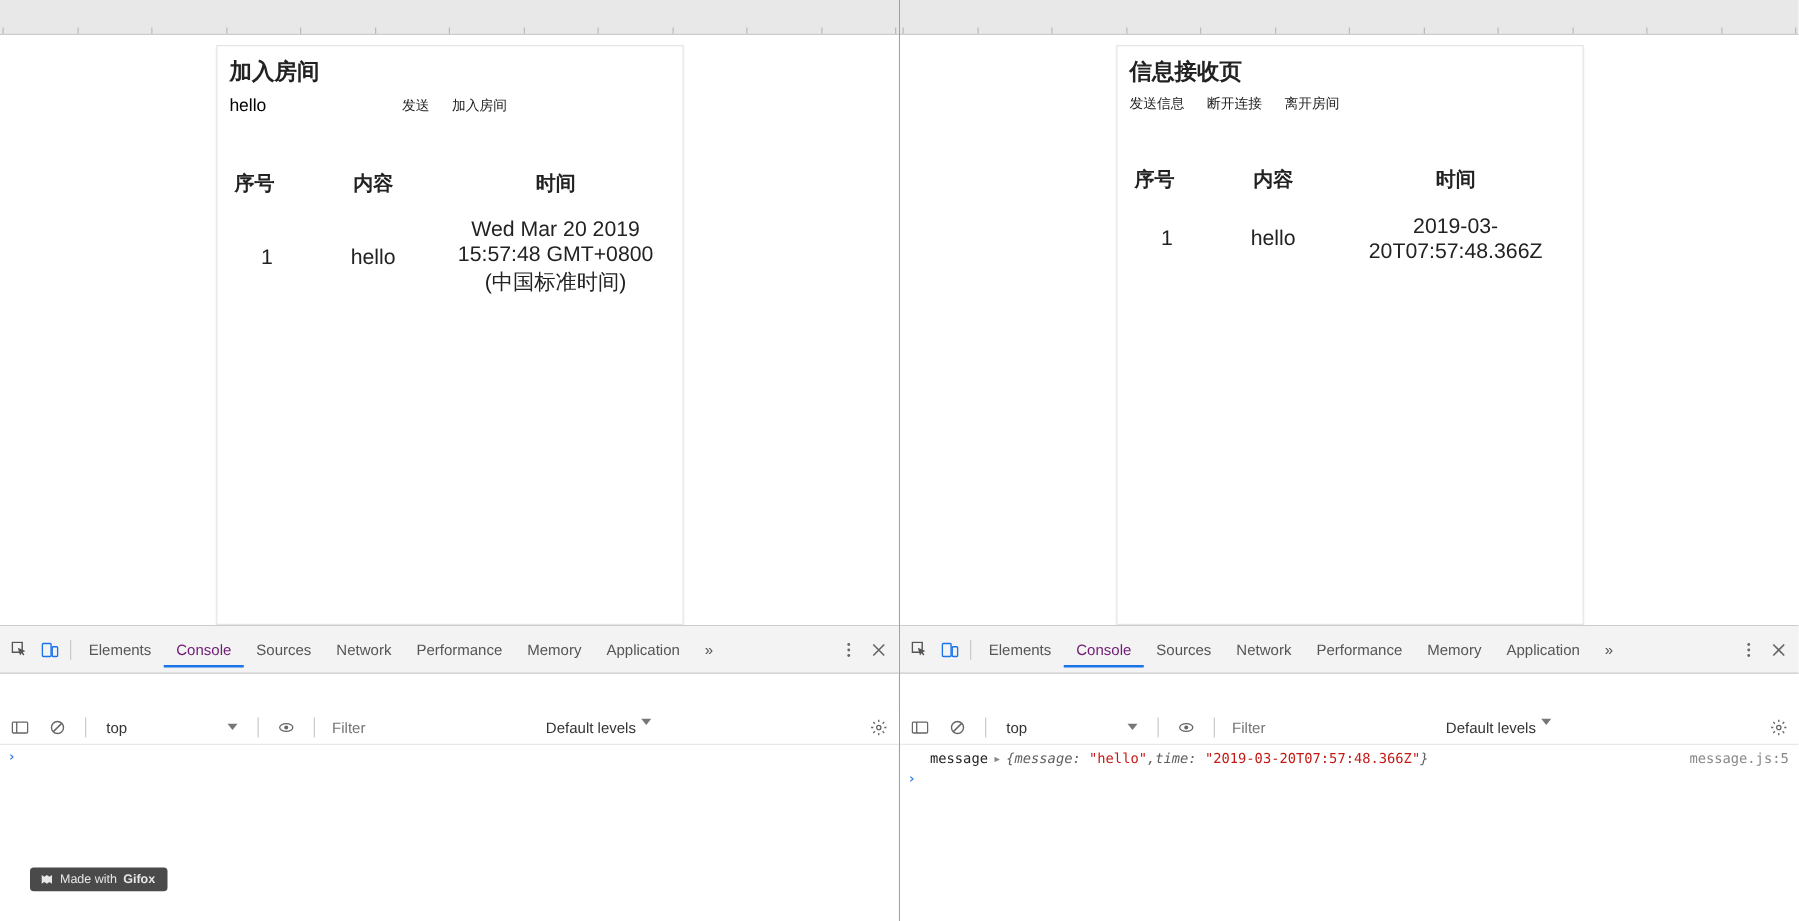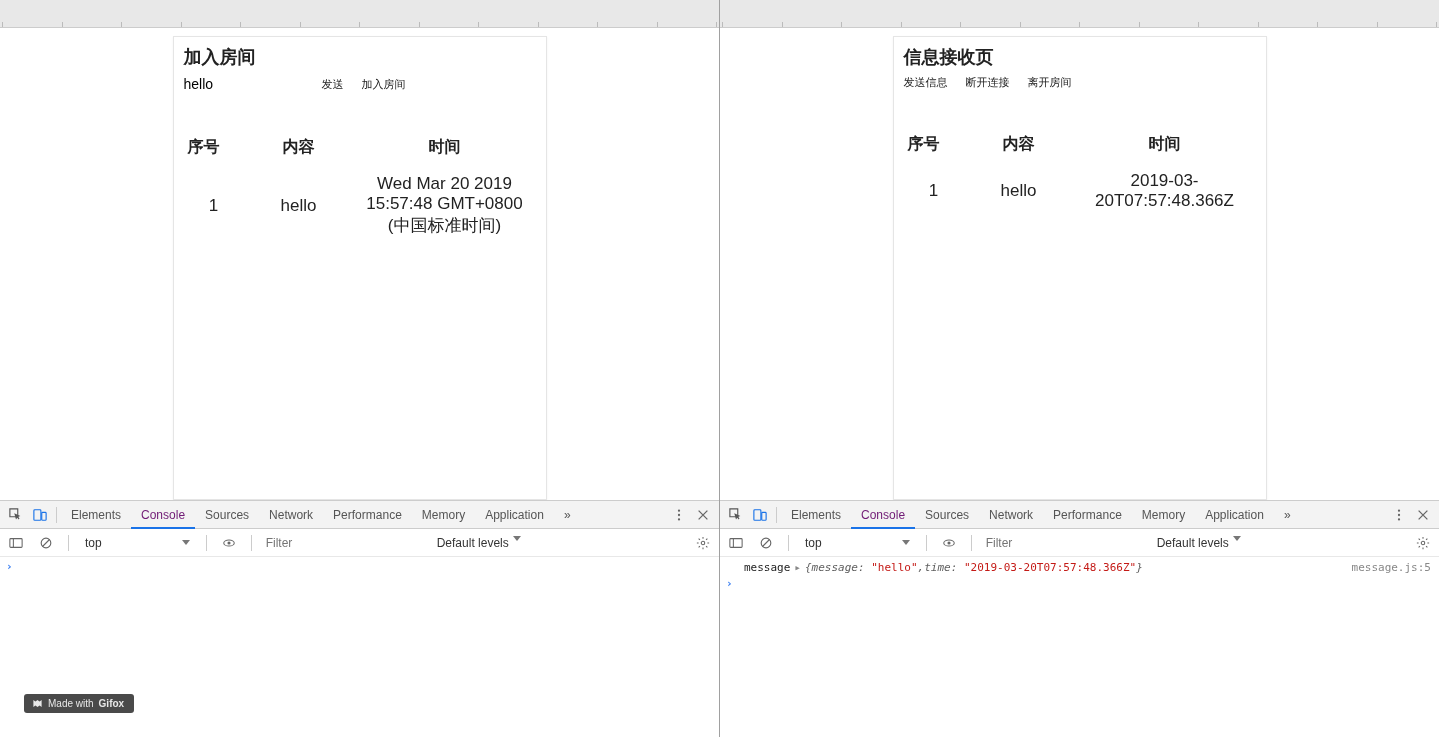--- a/index.html
+++ b/index.html
@@ -116,21 +116,21 @@
       background: #fff;
       display: flex;
       flex-direction: column;
       font-family: "Helvetica Neue", Arial, sans-serif;
       font-size: 12px;
       color: #333;
     }
     .dt-tabs {
       display: flex;
       align-items: center;
-      height: 28px;
+      height: 38px;
       border-bottom: 1px solid #ccc;
       background: #f3f3f3;
       padding: 0 4px;
       gap: 0;
     }
     .dt-iconbtn {
       width: 24px;
       height: 24px;
       display: flex;
       align-items: center;
@@ -160,20 +160,21 @@
     }
     .dt-spacer { flex: 1; }
     .dt-toolbar {
       display: flex;
       align-items: center;
       height: 28px;
       border-bottom: 1px solid #e8e8e8;
       padding: 0 4px;
       gap: 6px;
       background: #fff;
+      margin-top: 29px;
     }
     .dt-select {
       display: flex;
       align-items: center;
       gap: 80px;
       padding: 0 6px;
       cursor: pointer;
       font-size: 12px;
       color: #333;
     }

